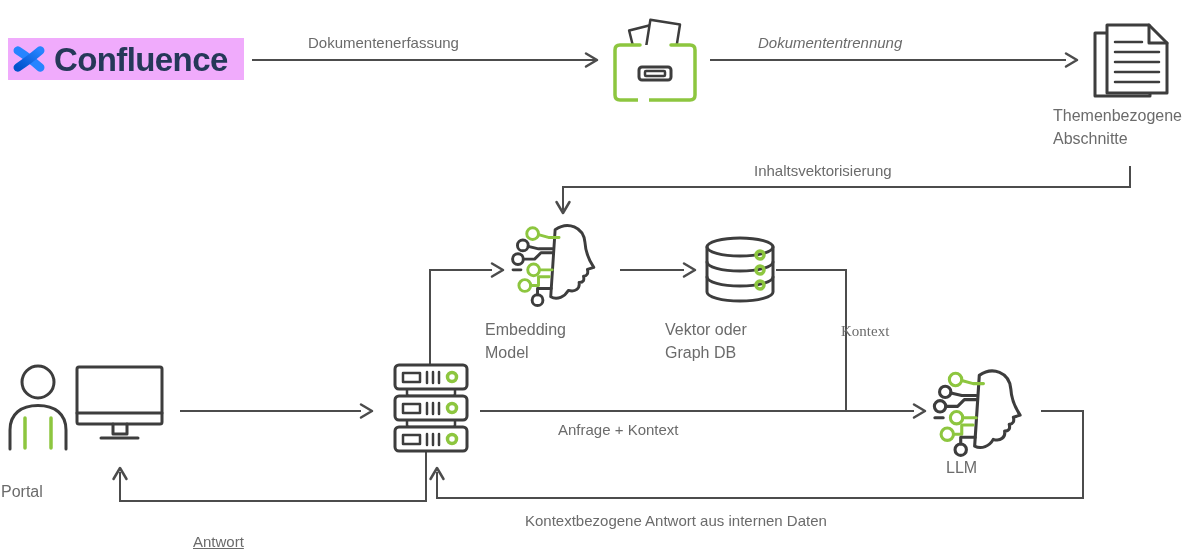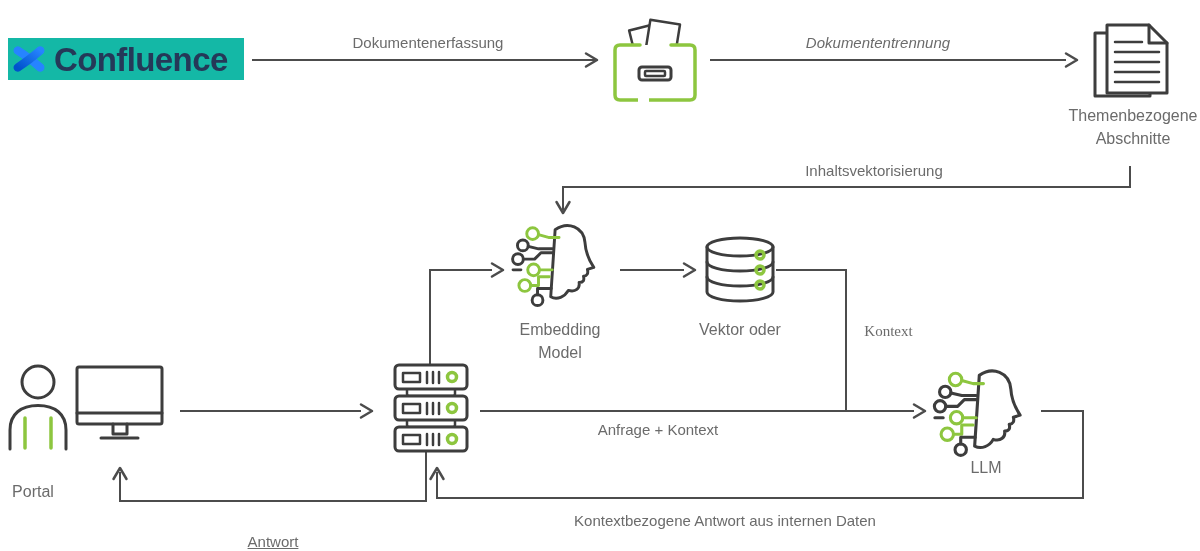--- a/index.html
+++ b/index.html
@@ -10,32 +10,32 @@
     --confluence-text:#253858;
   }
   html,body{margin:0;padding:0;background:#fff;}
   #canvas{
     position:relative;width:1200px;height:551px;background:#fff;overflow:hidden;
     font-family:"Liberation Sans",sans-serif;
   }
   svg{position:absolute;overflow:visible;}
   .lbl{
     position:absolute;color:var(--label-gray);
-    font-size:15px;line-height:1.3;text-align:center;white-space:nowrap;
+    font-size:15px;line-height:1.3;white-space:nowrap;
   }
   .node-lbl{font-size:16px;line-height:23px;}
   .conn{stroke:var(--line-gray);stroke-width:2;fill:none;}
   .conn-ah{stroke:var(--line-gray);stroke-width:2.5;fill:none;stroke-linecap:round;stroke-linejoin:round;}
   .s-dark{stroke:var(--icon-dark);stroke-width:3;fill:none;stroke-linecap:round;stroke-linejoin:round;}
   .s-dark-thin{stroke:var(--icon-dark);stroke-width:2.5;fill:none;stroke-linecap:round;stroke-linejoin:round;}
   .s-green{stroke:var(--accent-green);stroke-width:3;fill:none;stroke-linecap:round;stroke-linejoin:round;}
   .s-green-thick{stroke:var(--accent-green);stroke-width:3.5;fill:none;stroke-linecap:round;stroke-linejoin:round;}
   .f-white{fill:#fff;}
   #confluence-logo{
-    position:absolute;left:8px;top:38px;width:236px;height:42px;background:#14b8a6;
+    position:absolute;left:8px;top:38px;width:236px;height:42px;background:#f0abfc;
     display:flex;align-items:center;gap:9px;padding-left:5px;box-sizing:border-box;
   }
   #confluence-logo .wordmark{
     font-weight:700;font-size:33px;letter-spacing:-0.6px;color:var(--confluence-text);
     line-height:1;
   }
 </style>
 </head>
 <body>
 
@@ -138,20 +138,21 @@
     <ellipse class="s-dark" cx="37" cy="12" rx="33" ry="9"></ellipse>
     <path class="s-dark" d="M4 12 V57 A33 9 0 0 0 70 57 V12"></path>
     <path class="s-dark" d="M4 27 A33 9 0 0 0 70 27"></path>
     <path class="s-dark" d="M4 42 A33 9 0 0 0 70 42"></path>
     <circle class="s-green-thick" cx="57" cy="20" r="4"></circle>
     <circle class="s-green-thick" cx="57" cy="35" r="4"></circle>
     <circle class="s-green-thick" cx="57" cy="50" r="4"></circle>
   </svg>
   <div class="lbl node-lbl" style="left:665px;top:318px;width:150px;">
     <span style="display:block">Vektor oder</span>
+    <span style="display:block">Graph DB</span>
   </div>
 
   <div class="lbl" style="left:841px;top:322px;width:95px;font-family:Liberation Serif, serif;">Kontext</div>
 
   <svg style="left:933px;top:364px" width="105" height="95" viewBox="0 0 100 92">
     <path class="s-dark" d="M44 11 C57 2 73 8 74.5 24 C75 33 78.5 42 83.5 49.5 L77 51.5 C78 55.5 77 58 73 58.5 C74 62.5 73 65 68.5 65 C69.5 71 65 75 57.5 73 C54 79.5 46 83 39.5 79.5 Z"></path>
     <circle class="s-green" cx="21" cy="15" r="6"></circle>
     <path class="s-green" d="M27 16 L38 19 H48"></path>
     <circle class="s-dark" cx="11" cy="27" r="5.5"></circle>
     <path class="s-dark" d="M16.5 28 L27 30.5 H41"></path>

